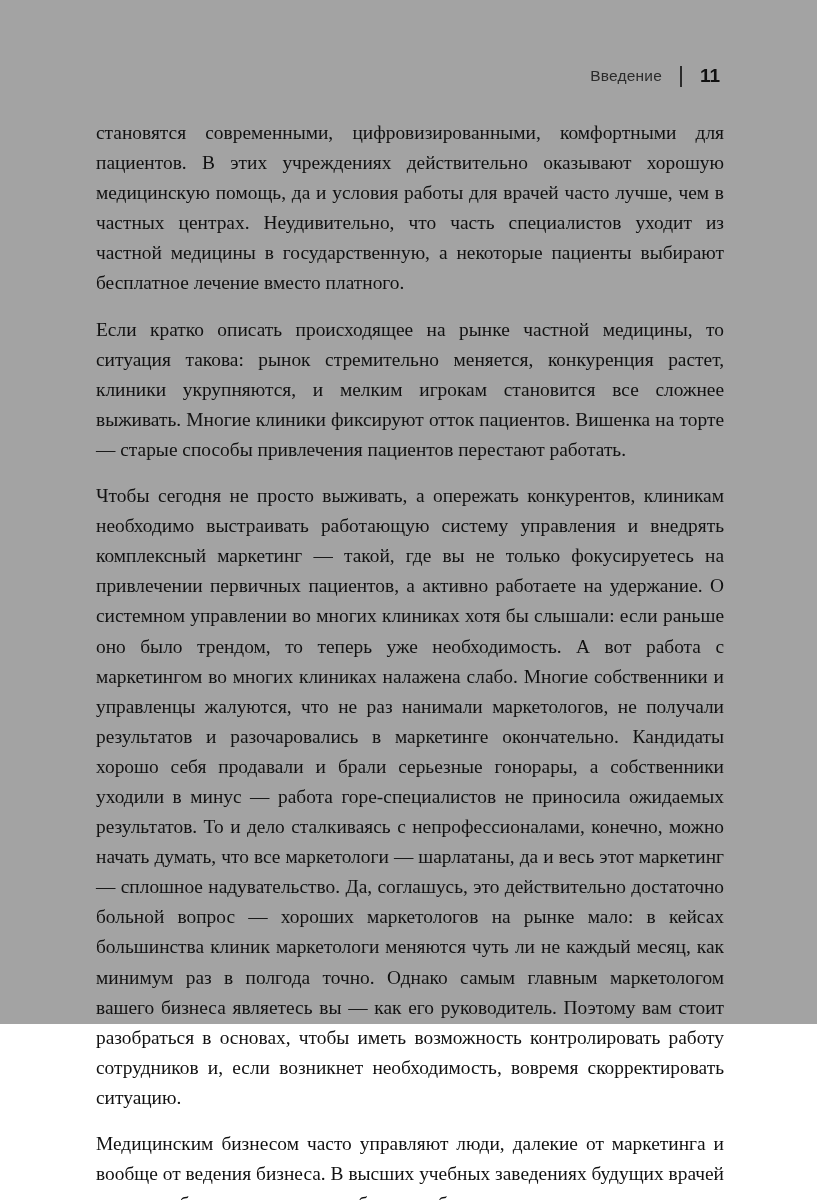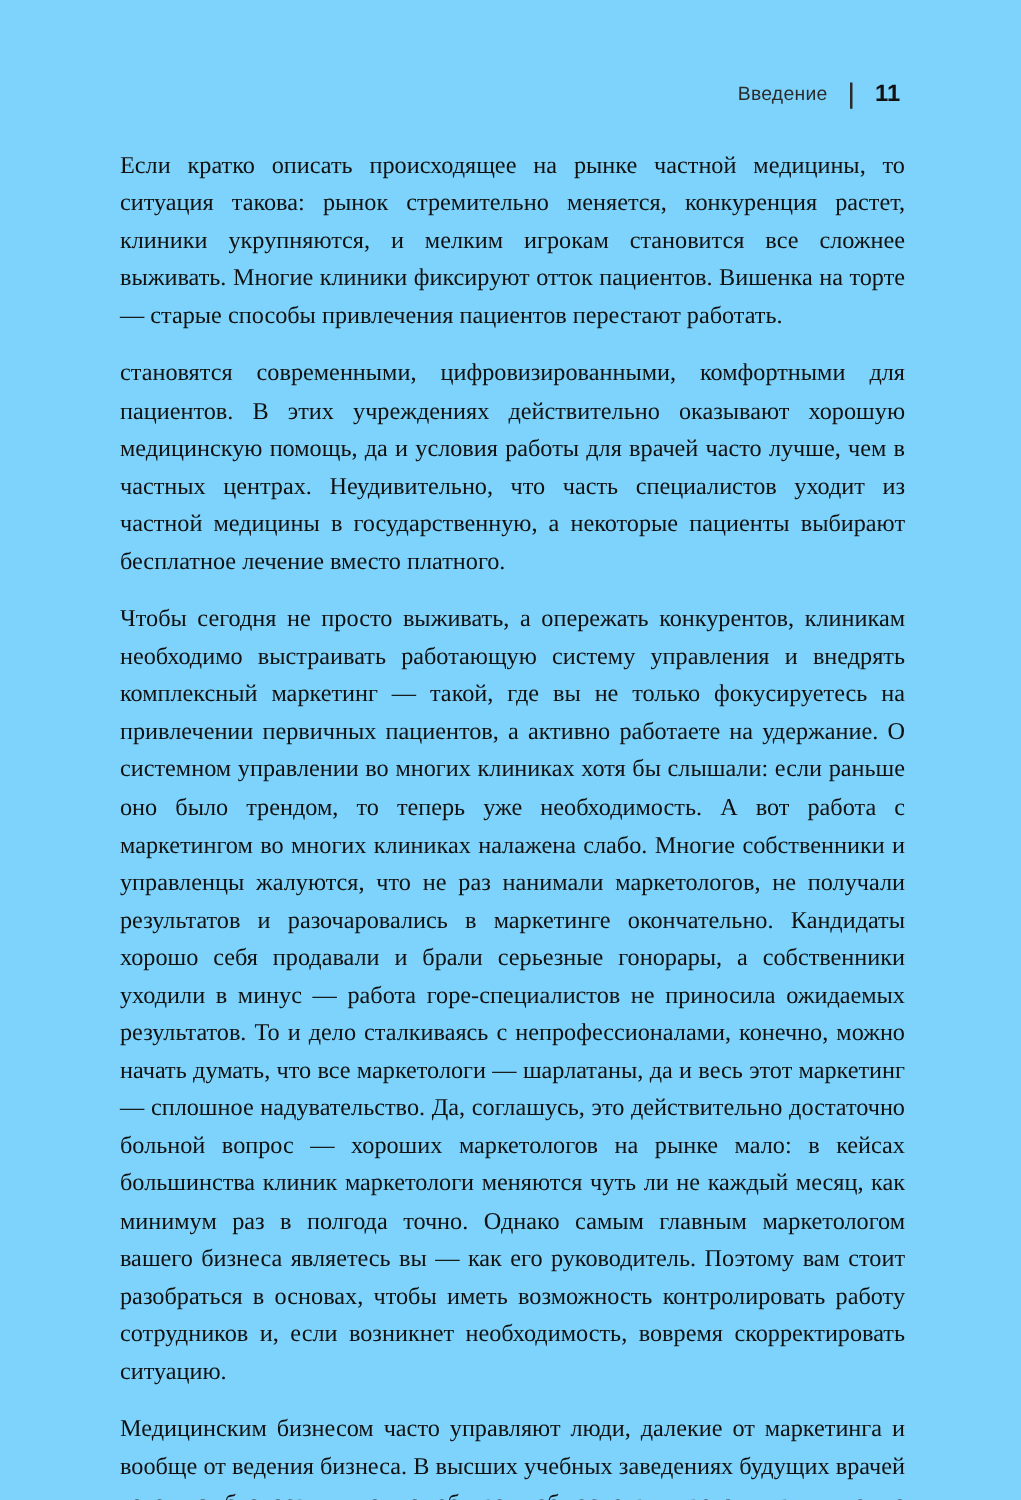--- a/index.html
+++ b/index.html
@@ -10,23 +10,23 @@
   body {
     width: 817px;
     height: 1200px;
     overflow: hidden;
     font-family: "Liberation Serif", serif;
     color: #1a1a1a;
   }
   .page {
     position: relative;
     width: 817px;
-    height: 1200px;
+    height: 1024px;
     box-sizing: border-box;
-    background: #7dd3fc;
+    background: #a3a3a3;
   }
   .header {
     position: absolute;
     top: 63px;
     left: 95px;
     right: 95px;
     height: 26px;
     display: flex;
     align-items: center;
     justify-content: flex-end;
@@ -84,19 +84,19 @@
 
 <div class="page">
 
   <div class="header">
     <span class="header-title">Введение</span>
     <span class="header-rule"></span>
     <span class="header-page-number">11</span>
   </div>
 
   <div class="content">
+    <p class="para first">становятся современными, цифровизированными, комфортными для пациентов. В этих учреждениях действительно оказывают хорошую медицинскую помощь, да и условия работы для врачей часто лучше, чем в частных центрах. Неудивительно, что часть специалистов уходит из частной медицины в государственную, а некоторые пациенты выбирают бесплатное лечение вместо платного.</p>
     <p class="para pindent">Если кратко описать происходящее на рынке частной медицины, то ситуация такова: рынок стремительно меняется, конкуренция растет, клиники укрупняются, и мелким игрокам становится все сложнее выживать. Многие клиники фиксируют отток пациентов. Вишенка на торте — старые способы привлечения пациентов перестают работать.</p>
-    <p class="para first">становятся современными, цифровизированными, комфортными для пациентов. В этих учреждениях действительно оказывают хорошую медицинскую помощь, да и условия работы для врачей часто лучше, чем в частных центрах. Неудивительно, что часть специалистов уходит из частной медицины в государственную, а некоторые пациенты выбирают бесплатное лечение вместо платного.</p>
     <p class="para pindent">Чтобы сегодня не просто выживать, а опережать конкурентов, клиникам необходимо выстраивать работающую систему управления и внедрять комплексный маркетинг — такой, где вы не только фокусируетесь на привлечении первичных пациентов, а активно работаете на удержание. О системном управлении во многих клиниках хотя бы слышали: если раньше оно было трендом, то теперь уже необходимость. А вот работа с маркетингом во многих клиниках налажена слабо. Многие собственники и управленцы жалуются, что не раз нанимали маркетологов, не получали результатов и разочаровались в маркетинге окончательно. Кандидаты хорошо себя продавали и брали серьезные гонорары, а собственники уходили в минус — работа горе-специалистов не приносила ожидаемых результатов. То и дело сталкиваясь с непрофессионалами, конечно, можно начать думать, что все маркетологи — шарлатаны, да и весь этот маркетинг — сплошное надувательство. Да, соглашусь, это действительно достаточно больной вопрос — хороших маркетологов на рынке мало: в кейсах большинства клиник маркетологи меняются чуть ли не каждый месяц, как минимум раз в полгода точно. Однако самым главным маркетологом вашего бизнеса являетесь вы — как его руководитель. Поэтому вам стоит разобраться в основах, чтобы иметь возможность контролировать работу сотрудников и, если возникнет необходимость, вовремя скорректировать ситуацию.</p>
     <p class="para pindent">Медицинским бизнесом часто управляют люди, далекие от маркетинга и вообще от ведения бизнеса. В высших учебных заведениях будущих врачей ведению бизнеса никто не обучает, об основах маркетинга никто не рассказывает. Поэтому управленцы часто в этой области не сильны. И даже если многие слышали о классической</p>
   </div>
 
 </div>
 
 </body></html>

